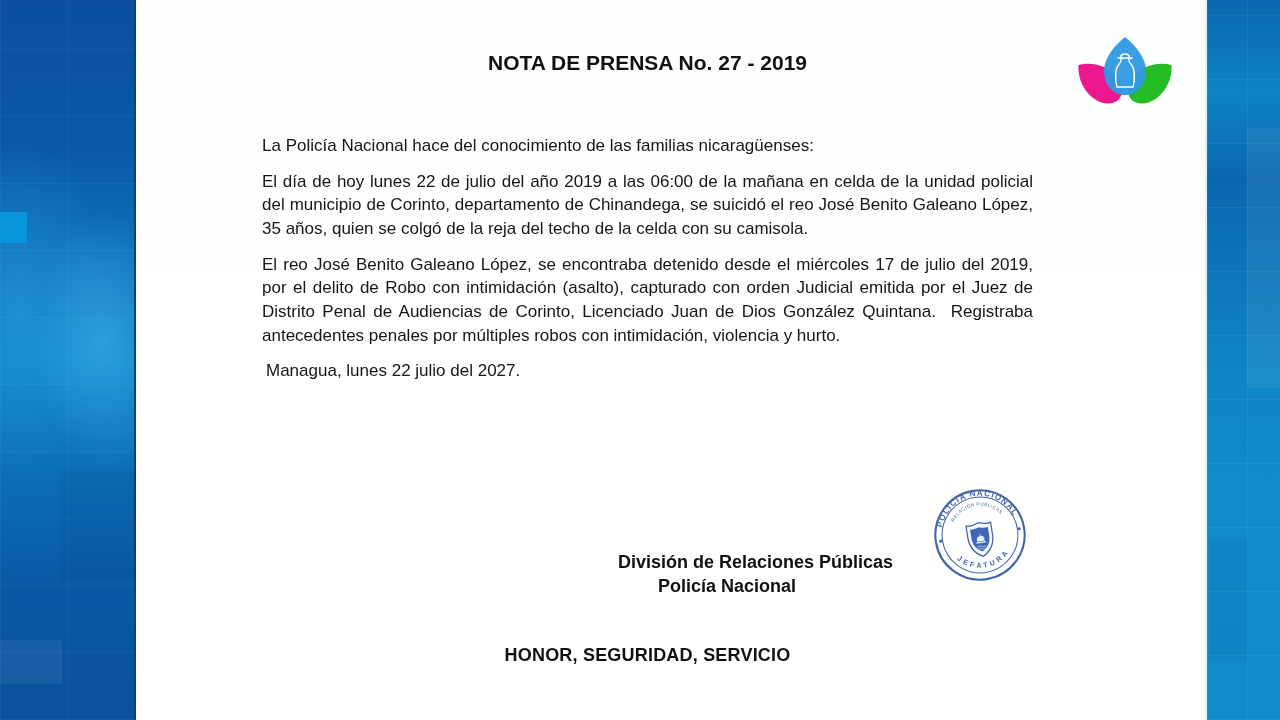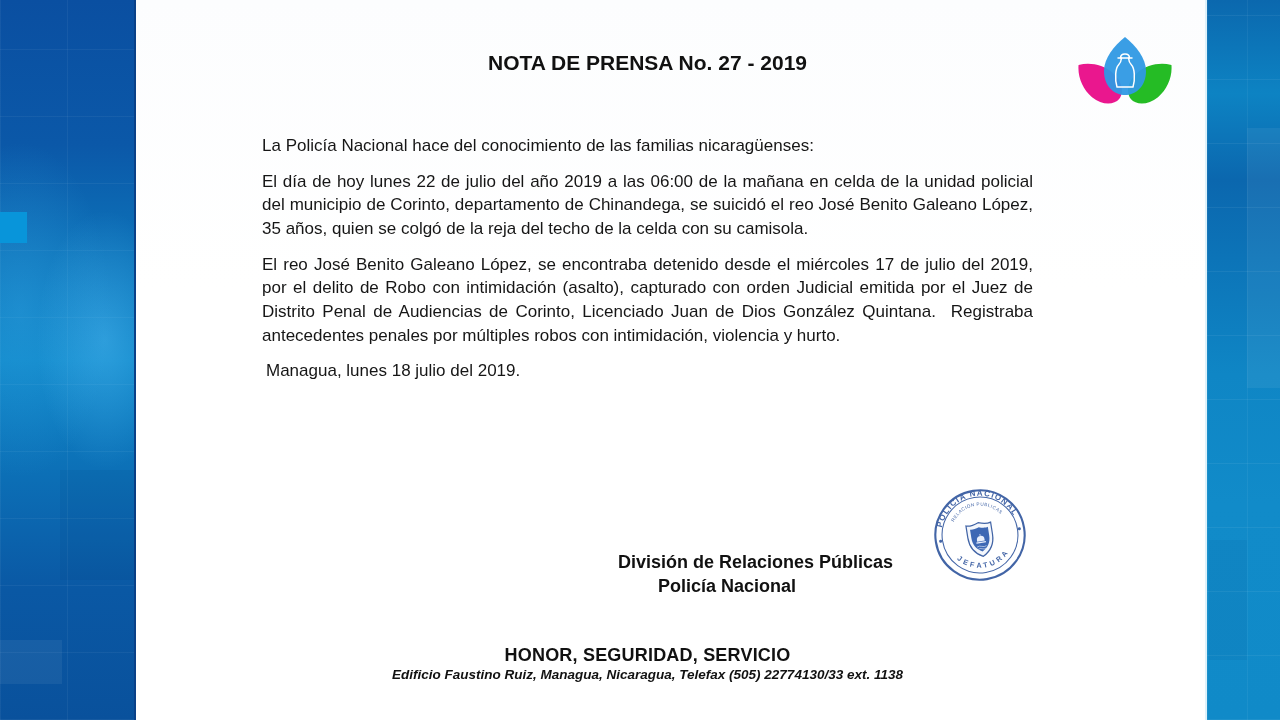--- a/index.html
+++ b/index.html
@@ -47,21 +47,21 @@
   .bodytext p{margin:12px;}
   .indent-sm{padding-left:4px;}
 
   .sig{position:absolute;font-size:18px;font-weight:bold;color:#111;white-space:nowrap;}
   .sig1{left:482px;top:552px;}
   .sig2{left:522px;top:576px;}
 
   .seal{position:absolute;left:796px;top:487px;width:96px;height:96px;opacity:.92;}
 
   .footer{position:absolute;left:114px;top:645px;width:795px;text-align:center;color:#111;}
-  .motto{font-size:18px;font-weight:bold;letter-spacing:.2px;margin-bottom:0;}
+  .motto{font-size:18px;font-weight:bold;letter-spacing:.2px;margin-bottom:9px;}
   .addr,.mail{font-size:13.5px;font-weight:bold;font-style:italic;line-height:17.5px;}
 </style>
 </head>
 <body>
 
 <div class="stage">
 
   <div class="bar bar-left">
     <div class="tile tile-bright"></div>
     <div class="tile tile-dim-l1"></div>
@@ -86,21 +86,21 @@
           <path d="M-4.5,-13 C-4.5,-18.5 4.5,-18.5 4.5,-13"></path>
           <path d="M-3.5,-13 C-3.8,-9.5 -5,-7.5 -6.5,-6 C-8,-4.5 -9,-1 -9.3,3 C-9.6,8 -9,13 -8,16 L8,16 C9,13 9.6,8 9.3,3 C9,-1 8,-4.5 6.5,-6 C5,-7.5 3.8,-9.5 3.5,-13"></path>
         </g>
       </g>
     </svg>
 
     <div class="bodytext">
       <p>La Policía Nacional hace del conocimiento de las familias nicaragüenses:</p>
       <p>El día de hoy lunes 22 de julio del año 2019 a las 06:00 de la mañana en celda de la unidad policial del municipio de Corinto, departamento de Chinandega, se suicidó el reo José Benito Galeano López, 35 años, quien se colgó de la reja del techo de la celda con su camisola.</p>
       <p>El reo José Benito Galeano López, se encontraba detenido desde el miércoles 17 de julio del 2019, por el delito de Robo con intimidación (asalto), capturado con orden Judicial emitida por el Juez de Distrito Penal de Audiencias de Corinto, Licenciado Juan de Dios González Quintana.&nbsp; Registraba antecedentes penales por múltiples robos con intimidación, violencia y hurto.</p>
-      <p class="indent-sm">Managua, lunes 18 julio del 2019.</p>
+      <p class="indent-sm">Managua, lunes 22 julio del 2027.</p>
     </div>
 
     <div class="sig sig1">División de Relaciones Públicas</div>
     <div class="sig sig2">Policía Nacional</div>
 
     <svg class="seal" viewBox="0 0 100 100" aria-hidden="true">
       <defs>
         <path id="sealTop" d="M 11,58 A 40,40 0 1 1 89,58"></path>
         <path id="sealMid" d="M 21,57 A 30,30 0 1 1 79,57"></path>
         <path id="sealBot" d="M 16,60 A 36,36 0 0 0 84,60"></path>
@@ -126,21 +126,20 @@
           <path d="M-4,1 A4,4 0 0 1 4,1 L4,2.5 L-4,2.5 Z" fill="#e8eefc" stroke="none"></path>
           <path d="M-5,3 h10 v1.5 h-10 Z" fill="#e8eefc" stroke="none"></path>
           <path d="M-5,8 Q-2.5,6.8 0,8 Q2.5,9.2 5,8" stroke="#cdd9f0" stroke-width="0.7" fill="none"></path>
           <path d="M-4.2,10.5 Q-2.1,9.4 0,10.5 Q2.1,11.6 4.2,10.5" stroke="#cdd9f0" stroke-width="0.7" fill="none"></path>
         </g>
       </g>
     </svg>
 
     <div class="footer">
       <div class="motto">HONOR, SEGURIDAD, SERVICIO</div>
-      <div class="addr">Edificio Faustino Ruiz, Managua, Nicaragua, Telefax (505) 22774130/33 ext. 1138</div>
     </div>
 
   </div>
 
   <div class="bar bar-right">
     <div class="tile tile-dim-r1"></div>
     <div class="tile tile-dim-r2"></div>
   </div>
 
 </div>

